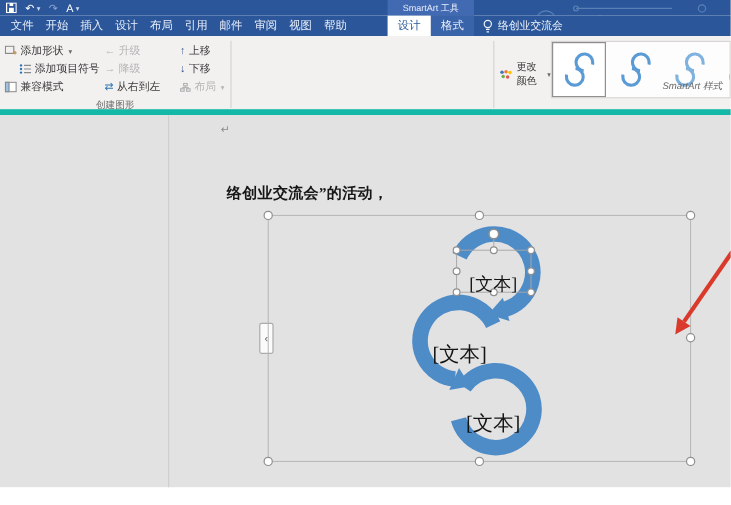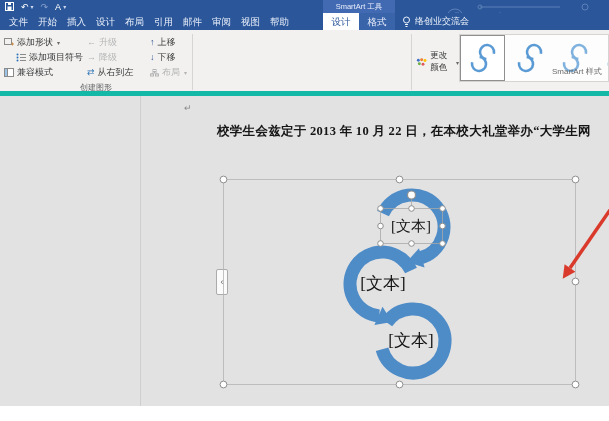--- a/index.html
+++ b/index.html
@@ -45,29 +45,29 @@
                  display:flex;align-items:center;justify-content:center;font-size:5px;color:#555;}
   .gscroll .cell:first-child{border-top:1px solid #cfcdcb;}
   .gscroll .cell.dim{color:#c6c4c2;}
   .morebar{display:block;width:6px;border-top:1px solid #555;margin-bottom:1px;}
   .ccbtn{position:absolute;left:3px;top:4px;width:44px;height:56px;display:flex;flex-direction:row;
          align-items:center;justify-content:flex-end;gap:2px;font-size:8.5px;color:#3b3b3b;}
   .stylegallery{position:absolute;left:47px;top:4px;width:150px;height:48px;background:#fdfdfd;
                 border:1px solid #d6d4d2;box-sizing:border-box;display:flex;overflow:hidden;}
   .sthumb{width:45px;height:46px;flex:0 0 45px;display:flex;align-items:center;justify-content:center;box-sizing:border-box;}
   .sthumb.sel{border:1px solid #8f8f8f;background:#fff;}
-  .g3label{position:absolute;top:36px;left:140px;font-size:8px;color:#6a6a6a;white-space:nowrap;}
+  .g3label{position:absolute;top:36px;left:140px;font-size:8px;color:#6a6a6a;white-space:nowrap;font-style:italic;}
   
   .doc{position:absolute;left:0;top:96px;width:609px;height:310px;background:#e3e2e2;}
   .pageedge{position:absolute;left:140px;top:0;width:1px;height:310px;background:#d0cfcf;}
   .doctext{position:absolute;color:#161616;font-family:"Liberation Serif",serif;
            font-weight:bold;font-size:12.5px;letter-spacing:0.3px;white-space:nowrap;}
   .pmark{position:absolute;left:184px;top:7px;font-size:9px;color:#8a8a8a;}
   .sa-text{position:absolute;color:#141414;font-family:"Liberation Serif",serif;
-           text-align:center;white-space:nowrap;}
+           text-align:center;white-space:nowrap;margin-top:12px;}
   .panetoggle{position:absolute;left:216px;top:173px;width:12px;height:26px;background:#fbfbfb;
               border:1px solid #ababab;border-radius:2px;box-sizing:border-box;color:#666;
               font-size:9px;line-height:24px;text-align:center;}
   .overlay{position:absolute;left:0;top:0;width:609px;height:421px;pointer-events:none;}
   
   .statusbar{position:absolute;left:0;top:406px;width:609px;height:15px;background:#f4f3f2;
              border-top:1px solid #cfcdcb;box-sizing:border-box;display:flex;align-items:center;
              gap:18px;padding-left:8px;color:#3f3f3f;font-size:9px;white-space:nowrap;}
   .spellicon{display:inline-flex;width:9px;height:9px;border:1px solid #6a6a6a;background:#fff;
              align-items:center;justify-content:center;font-size:7px;color:#9a3b3b;line-height:9px;}
@@ -241,21 +241,21 @@
           </svg>
         </div>
       </div>
       <div class="g3label">SmartArt 样式</div>
     </div>
   </div>
 
   <div class="doc">
     <div class="pageedge"></div>
     <div class="pmark">↵</div>
-    <div class="doctext" style="left:217px;top:27px;">校学生会兹定于 2013 年 10 月 22 日，在本校大礼堂举办“大学生网</div>
+    <div class="doctext" style="left:189px;top:57px;">络创业交流会”的活动，</div>
 
     <div class="sa-text" style="left:379px;top:114px;width:64px;font-size:15px;line-height:32px;z-index:3;">[文本]</div>
     <div class="sa-text" style="left:351px;top:177px;width:64px;font-size:17px;line-height:22px;z-index:3;">[文本]</div>
     <div class="sa-text" style="left:379px;top:234px;width:64px;font-size:17px;line-height:22px;z-index:3;">[文本]</div>
 
     <div class="panetoggle">‹</div>
   </div>
 
   <svg class="overlay" style="z-index:2" viewBox="0 0 609 421">
 

